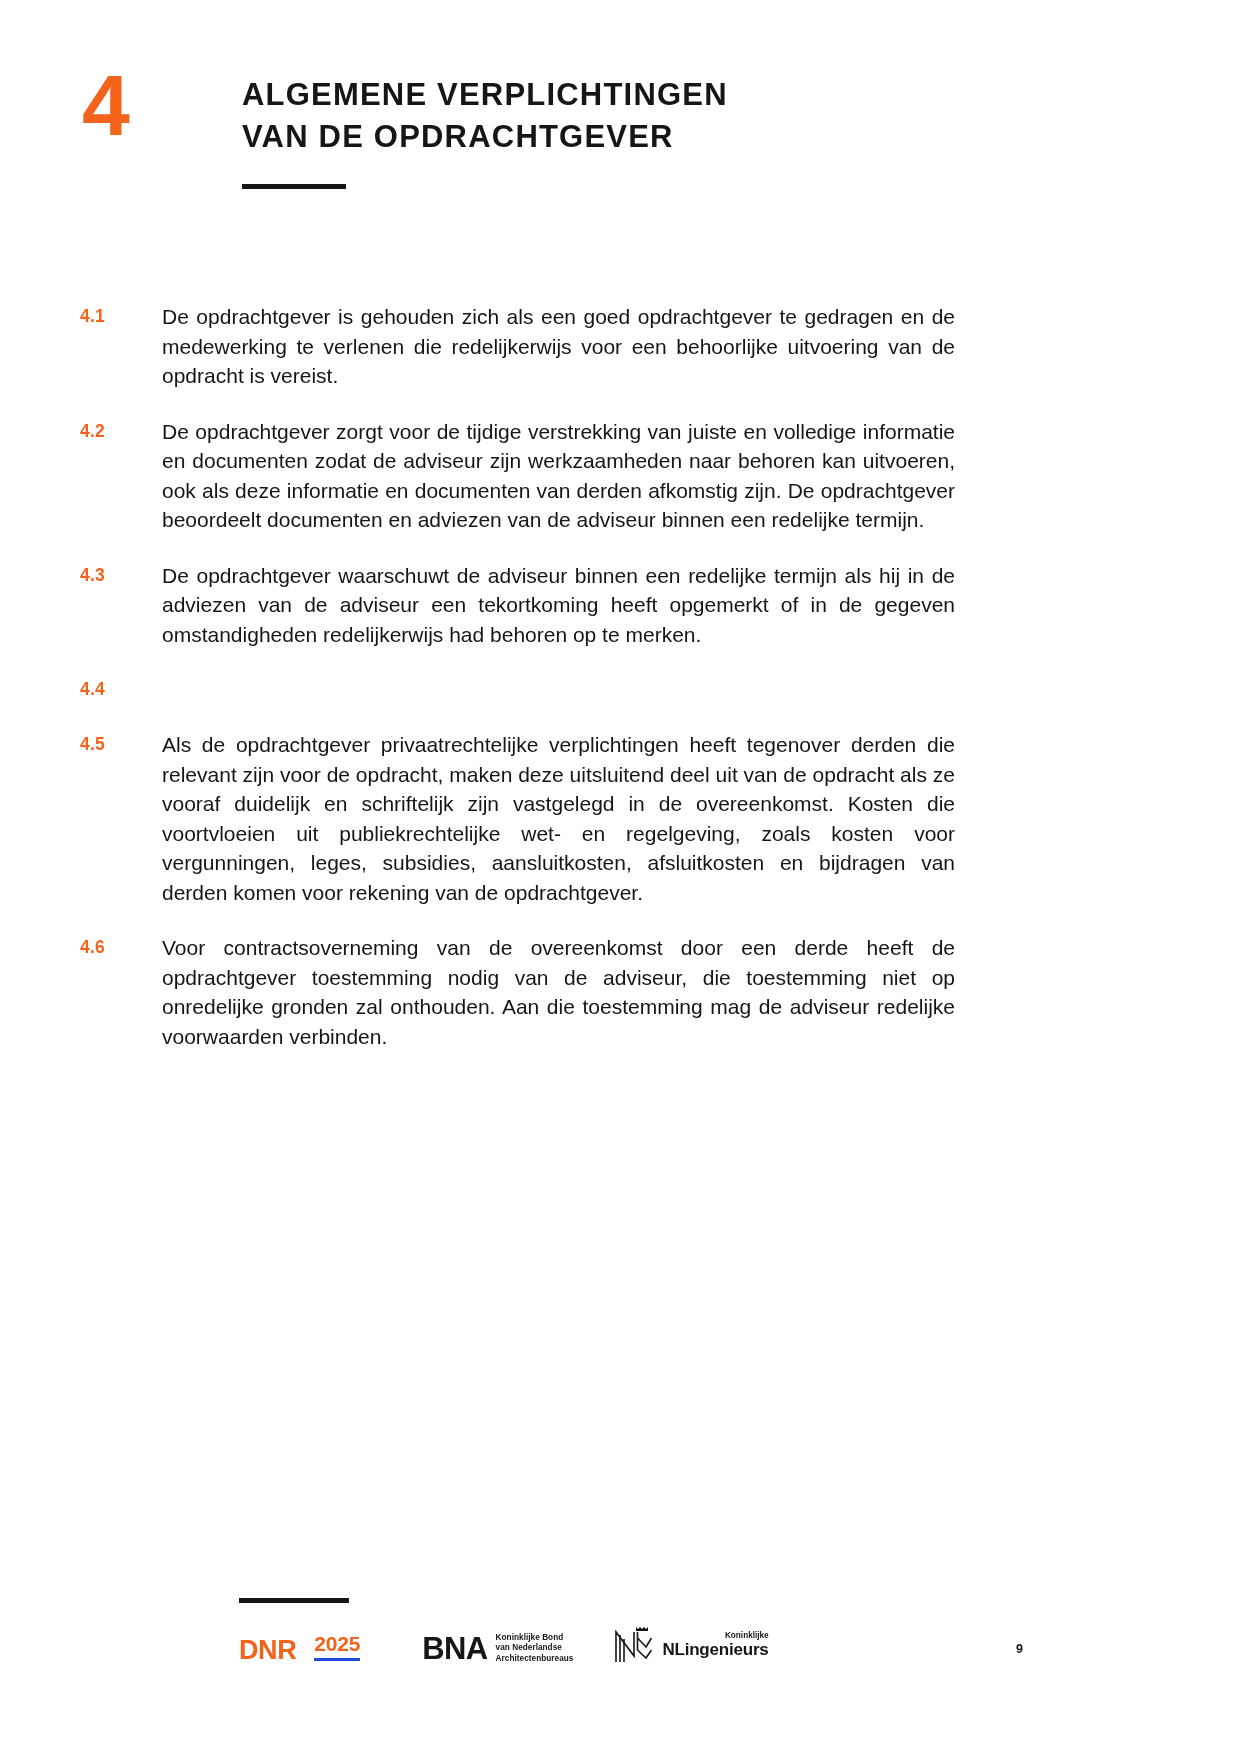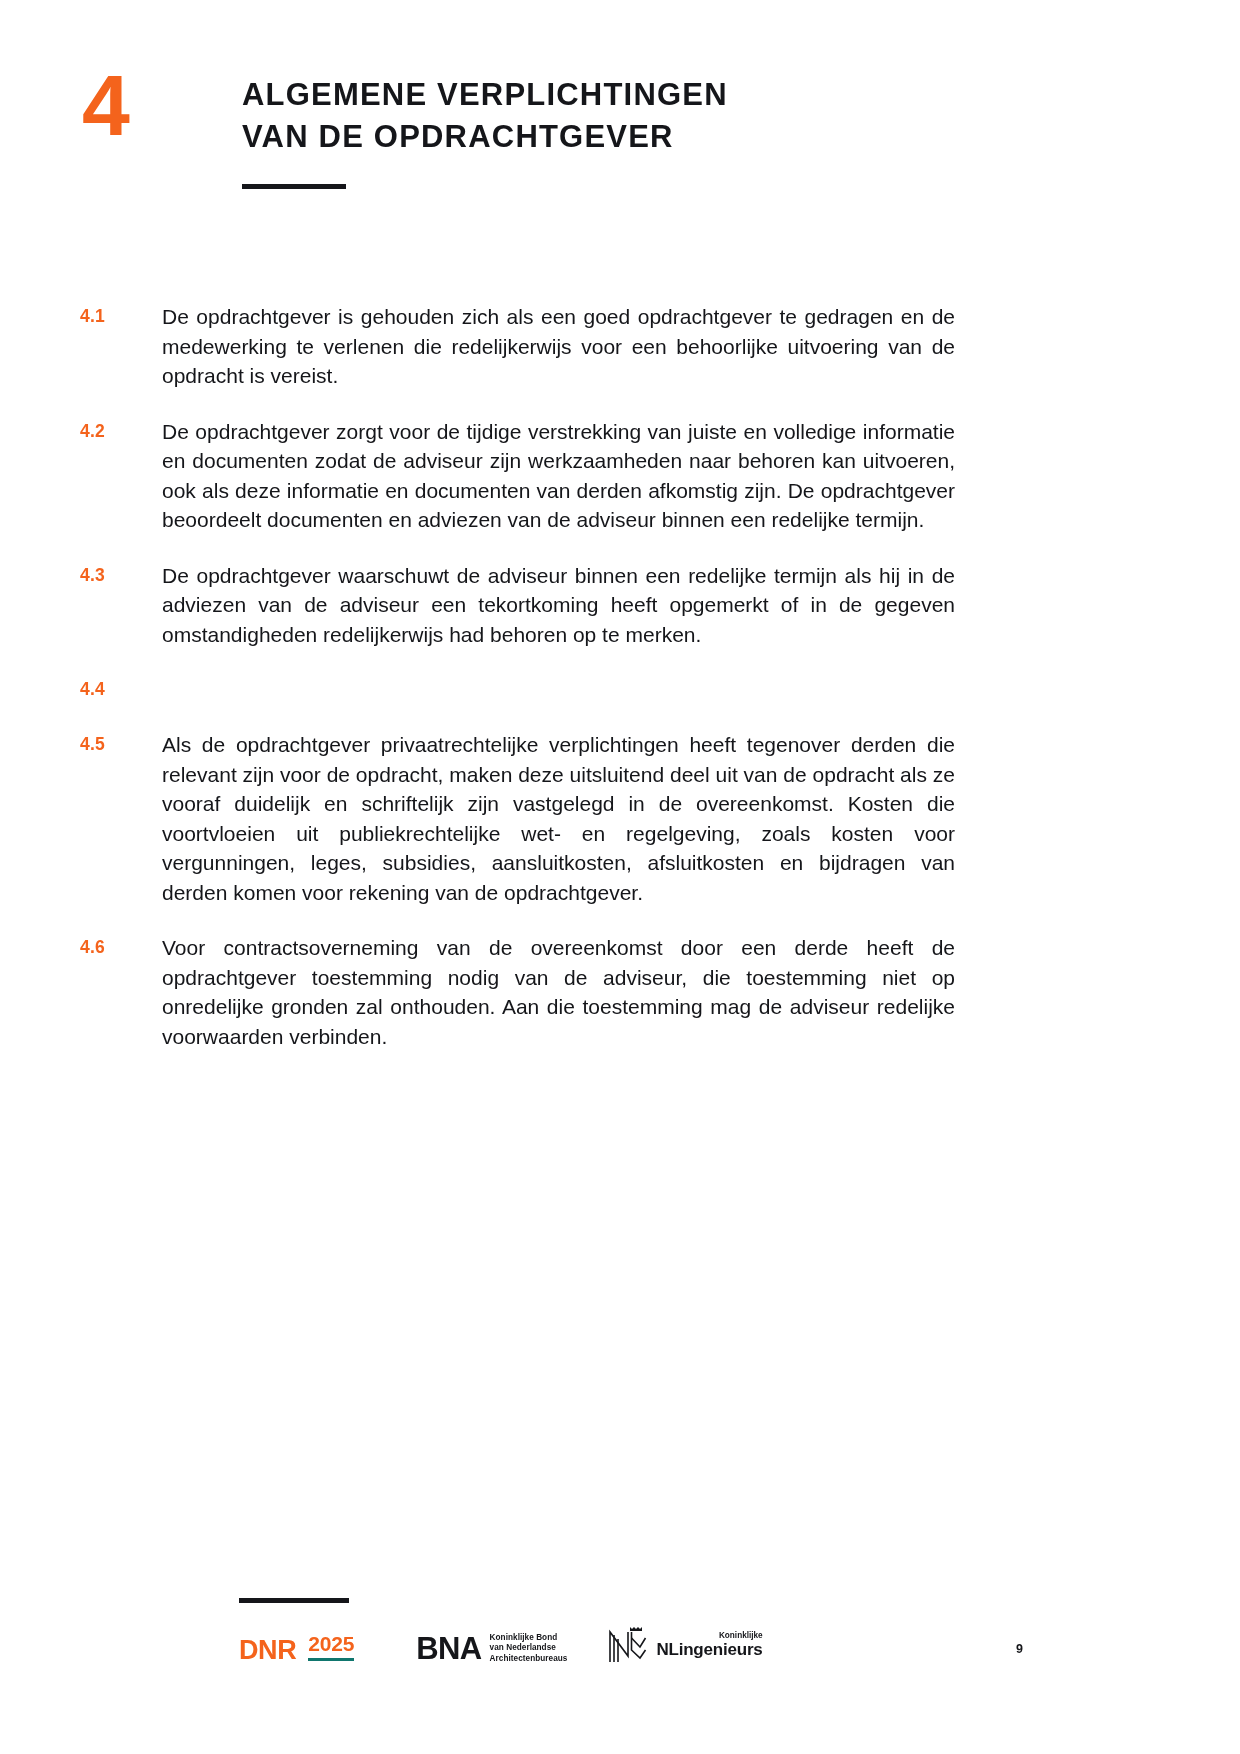--- a/index.html
+++ b/index.html
@@ -142,23 +142,23 @@
   }
   .logo-dnr .dnr-word {
     font-size: 27px;
     line-height: 28px;
     letter-spacing: -0.4px;
   }
   .logo-dnr .dnr-year {
     font-size: 21px;
     line-height: 24px;
     letter-spacing: -0.2px;
-    border-bottom: 3px solid #0f766e;
+    border-bottom: 3px solid #1d4ed8;
     padding-bottom: 2px;
-    margin-left: 12px;
+    margin-left: 18px;
     position: relative;
     top: -3px;
   }
 
   
   .logo-bna {
     display: flex;
     align-items: center;
     margin-right: 40px;
   }

